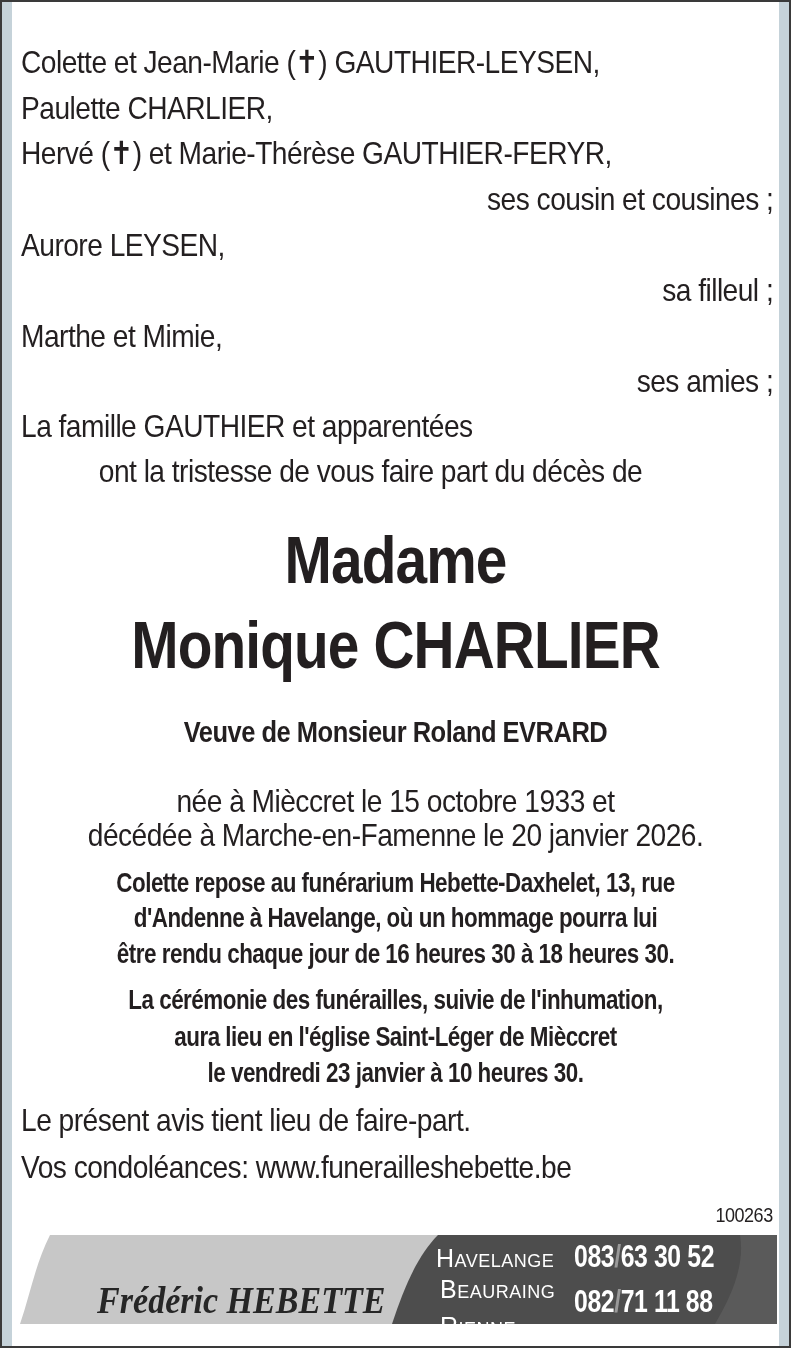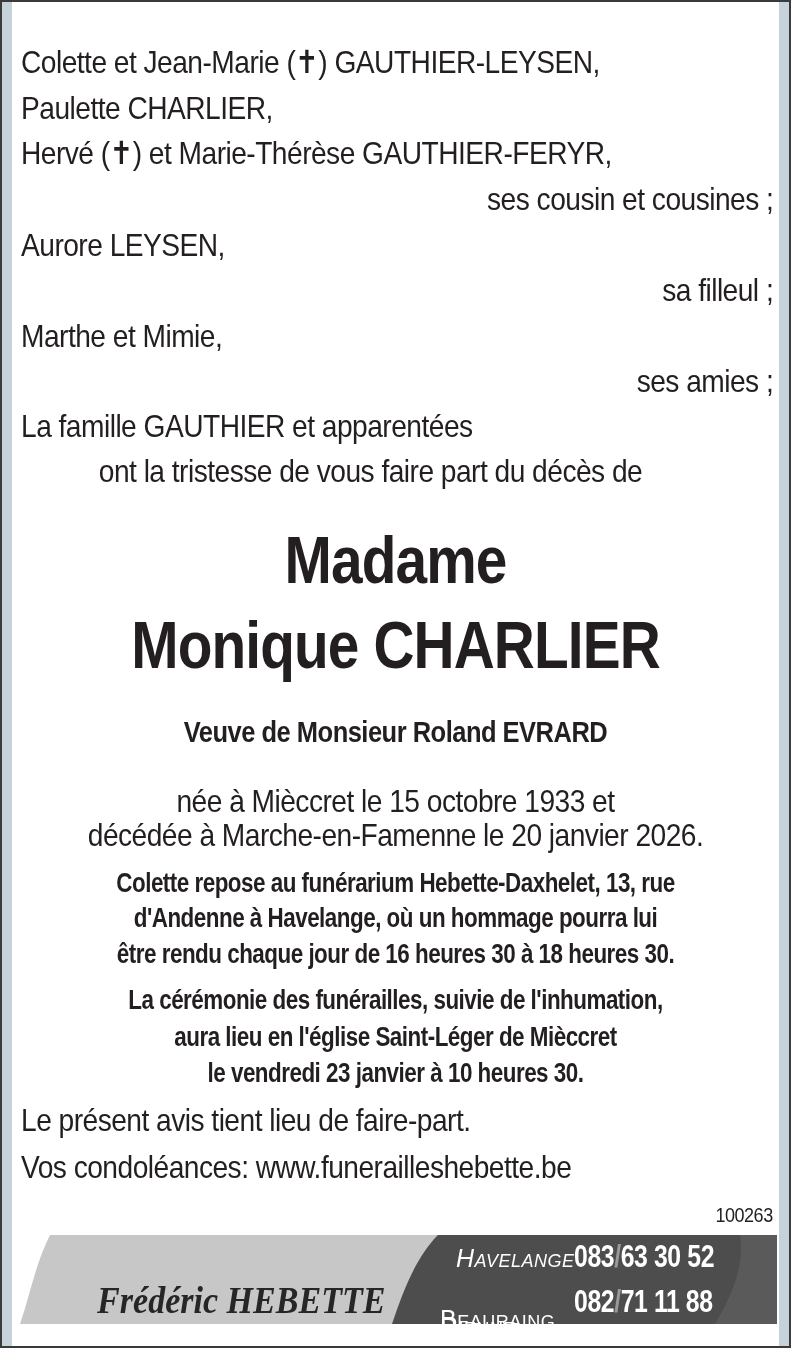--- a/index.html
+++ b/index.html
@@ -129,22 +129,22 @@
 
     <div class="banner">
       <svg width="757" height="89" viewBox="0 0 757 89">
         <path d="M30 0 L757 0 L757 89 L0 89 C10 60 15 30 30 0 Z" fill="#c7c7c7"></path>
         <path d="M418 0 L757 0 L757 89 L372 89 C385 50 398 20 418 0 Z" fill="#4d4d4d"></path>
         <path d="M720 0 L757 0 L757 89 L695 89 C712 60 725 30 720 0 Z" fill="#5a5a5a"></path>
       </svg>
 
       <div class="brand-line" style="right:392px; top:44px; font-size:37px; transform:scaleX(0.92);">Frédéric HEBETTE</div>
 
-      <div class="town" style="left:436px; top:11px;font-style:italic;">Havelange</div>
+      <div class="town" style="left:416px; top:11px;">Havelange</div>
       <div class="phone" style="left:554px; top:6px;"><span>083</span><span class="slash">/</span><span>63 30 52</span></div>
 
-      <div class="town" style="left:420px; top:42px;margin-top:30px;">Beauraing</div>
+      <div class="town" style="left:420px; top:42px;">Beauraing</div>
       <div class="town" style="left:420px; top:79px;">Rienne</div>
       <div class="phone" style="left:554px; top:51px;"><span>082</span><span class="slash">/</span><span>71 11 88</span></div>
     </div>
 
   </div>
 </div>
 
 </body></html>

